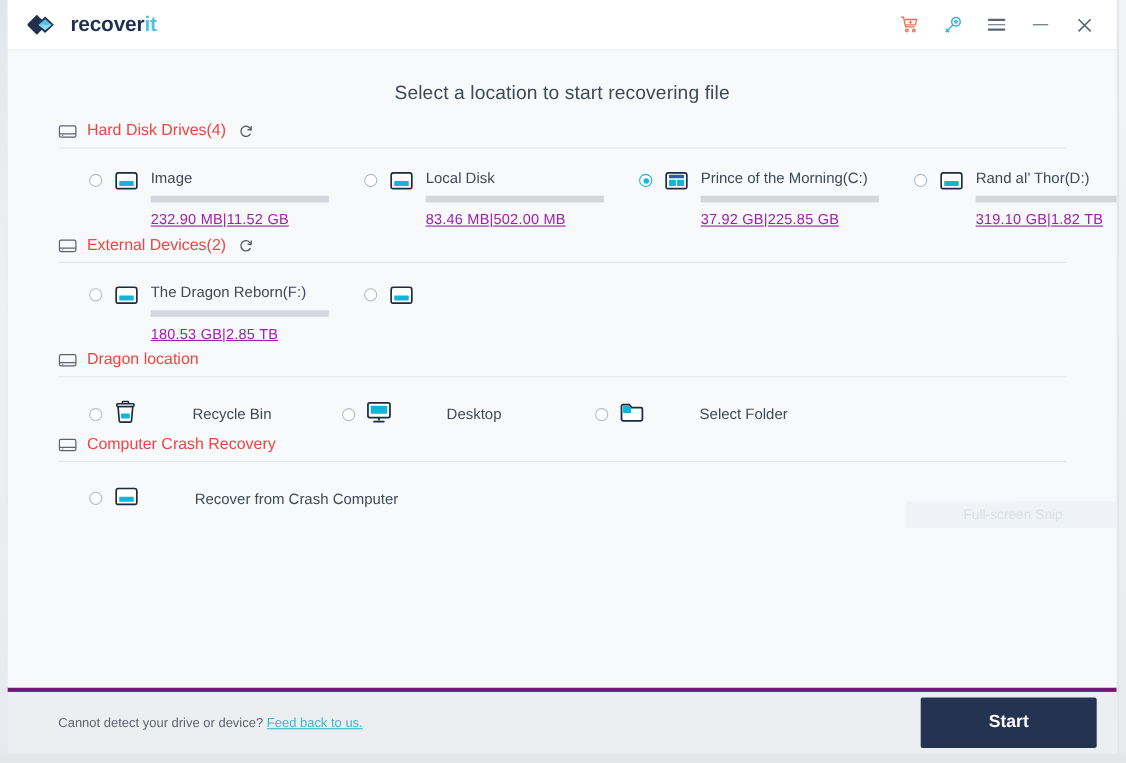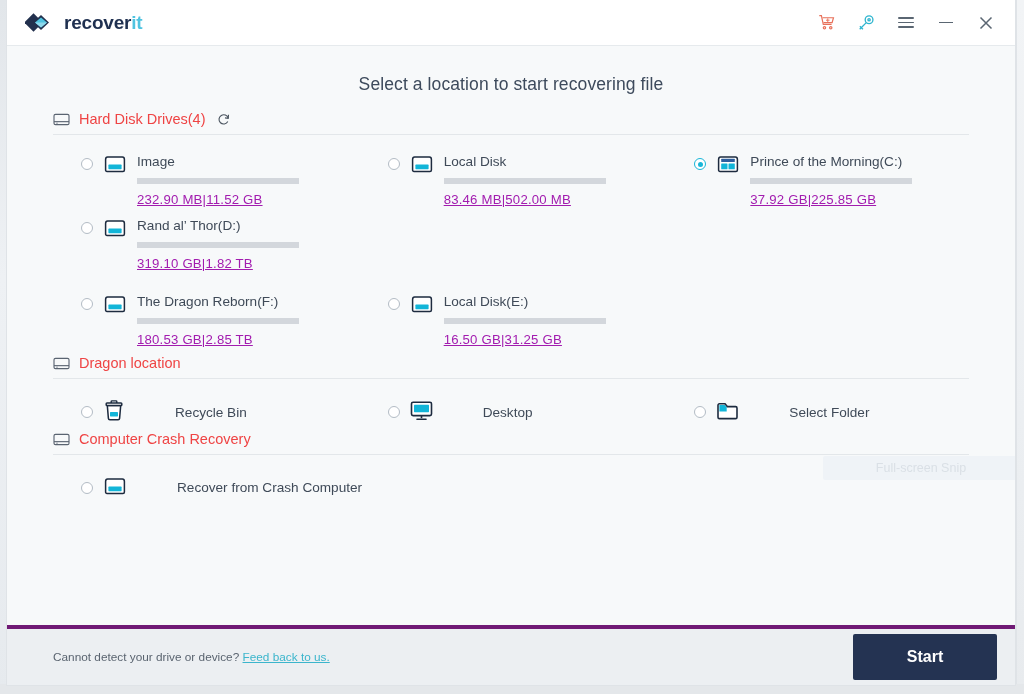--- a/index.html
+++ b/index.html
@@ -81,21 +81,21 @@
     border-bottom: 1px solid #e3e7ea;
     margin-bottom: 4px;
   }
   .section-title {
     font-size: 14.5px; color: #ef4444;
   }
   .refresh-icon { margin-left: 2px; cursor: pointer; display: inline-flex; }
 
   .grid {
     display: grid;
-    grid-template-columns: 1fr 1fr 1fr;
+    grid-template-columns: 1fr 1fr 1fr 1fr;
     column-gap: 4px;
     padding-top: 10px;
   }
 
   .drive {
     display: flex; align-items: flex-start; gap: 10px;
     padding: 4px 0 6px 28px;
     cursor: pointer;
   }
   .radio {
@@ -154,21 +154,21 @@
     border-top: 4px solid #701a75;
     display: flex; align-items: center;
     padding: 0 18px 0 46px;
   }
   .footer-note { font-size: 11.8px; color: #5a6470; }
   .footer-note a {
     color: #3bb5cc; text-decoration: underline; cursor: pointer;
   }
   .footer-spacer { flex: 1; }
   .start-btn {
-    width: 144px; height: 46px;
+    width: 160px; height: 46px;
     background: #243352; color: #fff;
     font-size: 16px; font-weight: bold;
     border: none; border-radius: 2px;
     cursor: pointer;
     display: flex; align-items: center; justify-content: center;
   }
 </style>
 </head>
 <body>
 
@@ -300,44 +300,55 @@
                 </svg></span>
               <div class="d-body">
                 <div class="d-name">Rand al’ Thor(D:)</div>
                 <div class="d-bar"></div>
                 <div class="d-cap">319.10  GB|1.82  TB</div>
               </div>
             </div>
           </div>
         </div>
         <div class="section">
+          <div class="section-head">
+            <span style="display: inline-flex;">
+              <svg width="17" height="15" viewBox="0 0 18 16" fill="none" stroke="#5a6471" stroke-width="1.2">
+                <rect x="1" y="2.5" width="16" height="11" rx="1.6"></rect>
+                <path d="M1 10.3 H17"></path>
+                <circle cx="4.2" cy="11.9" r="0.6" fill="#5a6471" stroke="none"></circle>
+              </svg>
+            </span>
+            <span class="section-title">External Devices(2)</span>
+            <span class="refresh-icon">
+              <svg width="13" height="13" viewBox="0 0 14 14" fill="none" stroke="#4a545f" stroke-width="1.2">
+                <path d="M12 5.6 A5 5 0 1 0 11.6 9.2"></path>
+                <path d="M12.4 1.8 L12.1 5.7 L8.6 5.3"></path>
+              </svg>
+            </span>
+          </div>
           <div class="grid">
             <div class="drive">
               <span class="radio"></span>
               <span class="d-icon"><svg width="24" height="20" viewBox="0 0 24 20" fill="none">
                   <path d="M2.6 5.4 C2.6 4.2 3.4 3.1 4.6 3.1 H19.4 C20.6 3.1 21.4 4.2 21.4 5.4 V16 C21.4 16.9 20.8 17.5 20 17.5 H4 C3.2 17.5 2.6 16.9 2.6 16 Z" stroke="#1d2b3f" stroke-width="1.5" fill="#fff"></path>
                   <rect x="5.4" y="10.6" width="13.2" height="4.6" rx="0.6" fill="#12b5d8"></rect>
                 </svg></span>
               <div class="d-body">
                 <div class="d-name">The Dragon Reborn(F:)</div>
                 <div class="d-bar"></div>
                 <div class="d-cap">180.53  GB|2.85  TB</div>
               </div>
             </div>
             <div class="drive">
               <span class="radio"></span>
               <span class="d-icon"><svg width="24" height="20" viewBox="0 0 24 20" fill="none">
                   <path d="M2.6 5.4 C2.6 4.2 3.4 3.1 4.6 3.1 H19.4 C20.6 3.1 21.4 4.2 21.4 5.4 V16 C21.4 16.9 20.8 17.5 20 17.5 H4 C3.2 17.5 2.6 16.9 2.6 16 Z" stroke="#1d2b3f" stroke-width="1.5" fill="#fff"></path>
                   <rect x="5.4" y="10.6" width="13.2" height="4.6" rx="0.6" fill="#12b5d8"></rect>
                 </svg></span>
-              <div class="d-body">
-                <div class="d-name">Local Disk(E:)</div>
-                <div class="d-bar"></div>
-                <div class="d-cap">16.50  GB|31.25  GB</div>
-              </div>
             </div>
           </div>
         </div>
         <div class="section">
           <div class="section-head">
             <span style="display: inline-flex;">
               <svg width="17" height="15" viewBox="0 0 18 16" fill="none" stroke="#5a6471" stroke-width="1.2">
                 <rect x="1" y="2.5" width="16" height="11" rx="1.6"></rect>
                 <path d="M1 10.3 H17"></path>
                 <circle cx="4.2" cy="11.9" r="0.6" fill="#5a6471" stroke="none"></circle>

